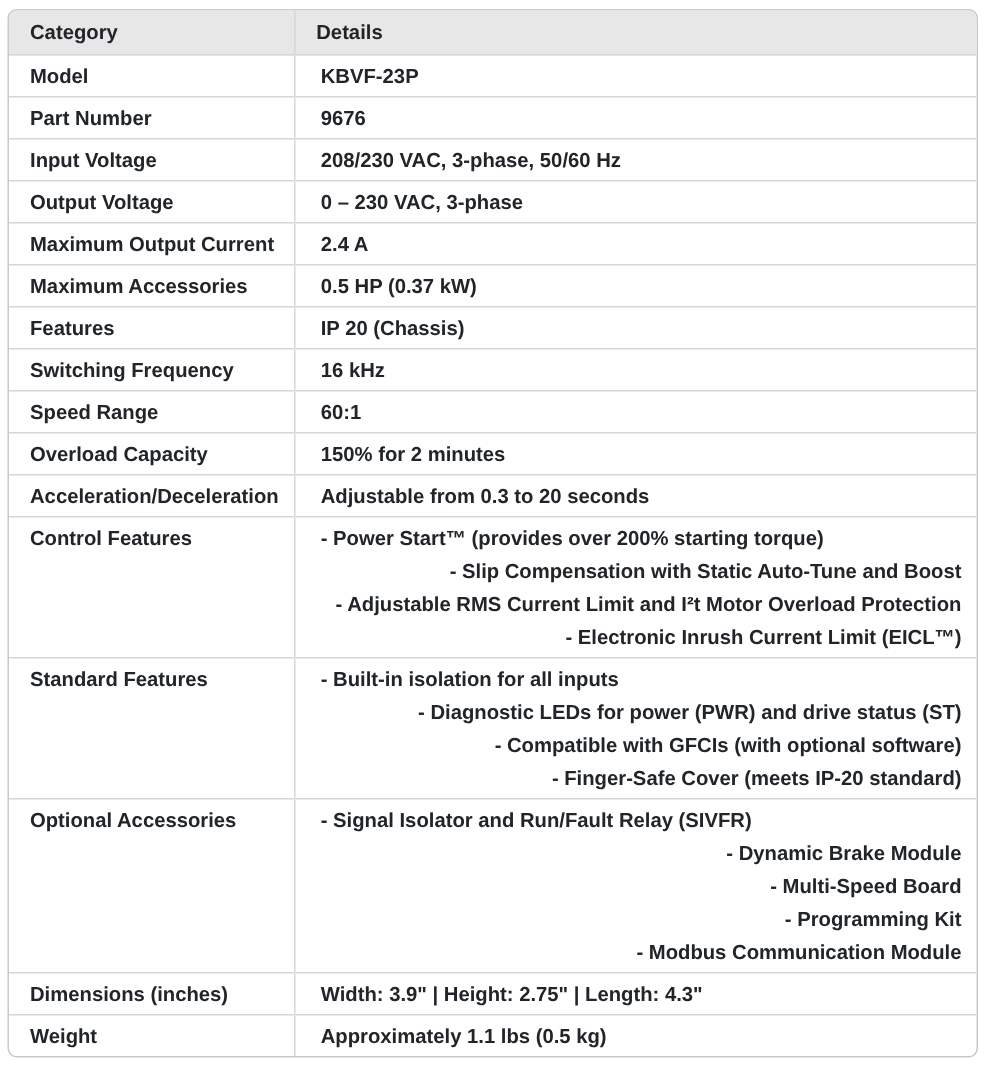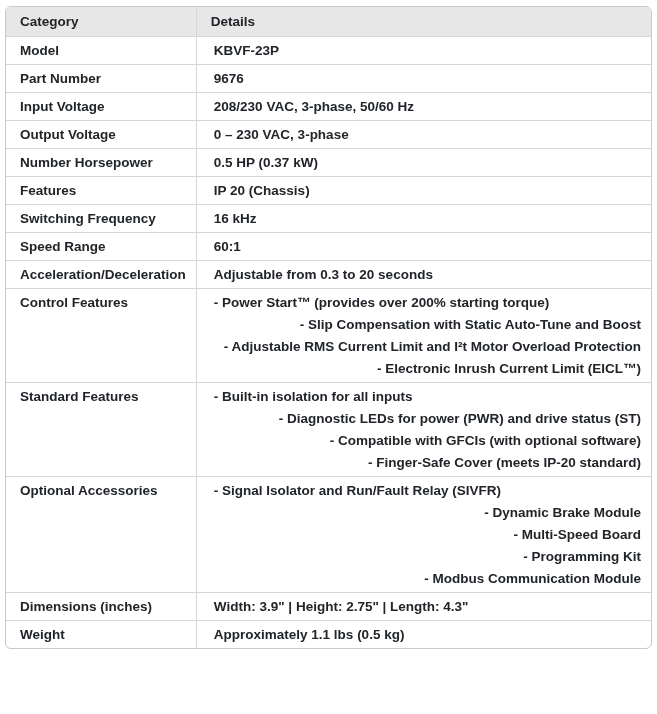--- a/index.html
+++ b/index.html
@@ -101,41 +101,53 @@
               <div class="line">208/230 VAC, 3-phase, 50/60 Hz</div>
             </td>
           </tr>
           <tr>
             <th class="cat">Output Voltage</th>
             <td class="det">
               <div class="line">0 – 230 VAC, 3-phase</div>
             </td>
           </tr>
           <tr>
-            <th class="cat">Number Horsepower</th>
+            <th class="cat">Maximum Output Current</th>
+            <td class="det">
+              <div class="line">2.4 A</div>
+            </td>
+          </tr>
+          <tr>
+            <th class="cat">Maximum Accessories</th>
             <td class="det">
               <div class="line">0.5 HP (0.37 kW)</div>
             </td>
           </tr>
           <tr>
             <th class="cat">Features</th>
             <td class="det">
               <div class="line">IP 20 (Chassis)</div>
             </td>
           </tr>
           <tr>
             <th class="cat">Switching Frequency</th>
             <td class="det">
               <div class="line">16 kHz</div>
             </td>
           </tr>
           <tr>
             <th class="cat">Speed Range</th>
             <td class="det">
               <div class="line">60:1</div>
+            </td>
+          </tr>
+          <tr>
+            <th class="cat">Overload Capacity</th>
+            <td class="det">
+              <div class="line">150% for 2 minutes</div>
             </td>
           </tr>
           <tr>
             <th class="cat">Acceleration/Deceleration</th>
             <td class="det">
               <div class="line">Adjustable from 0.3 to 20 seconds</div>
             </td>
           </tr>
           <tr>
             <th class="cat">Control Features</th>

